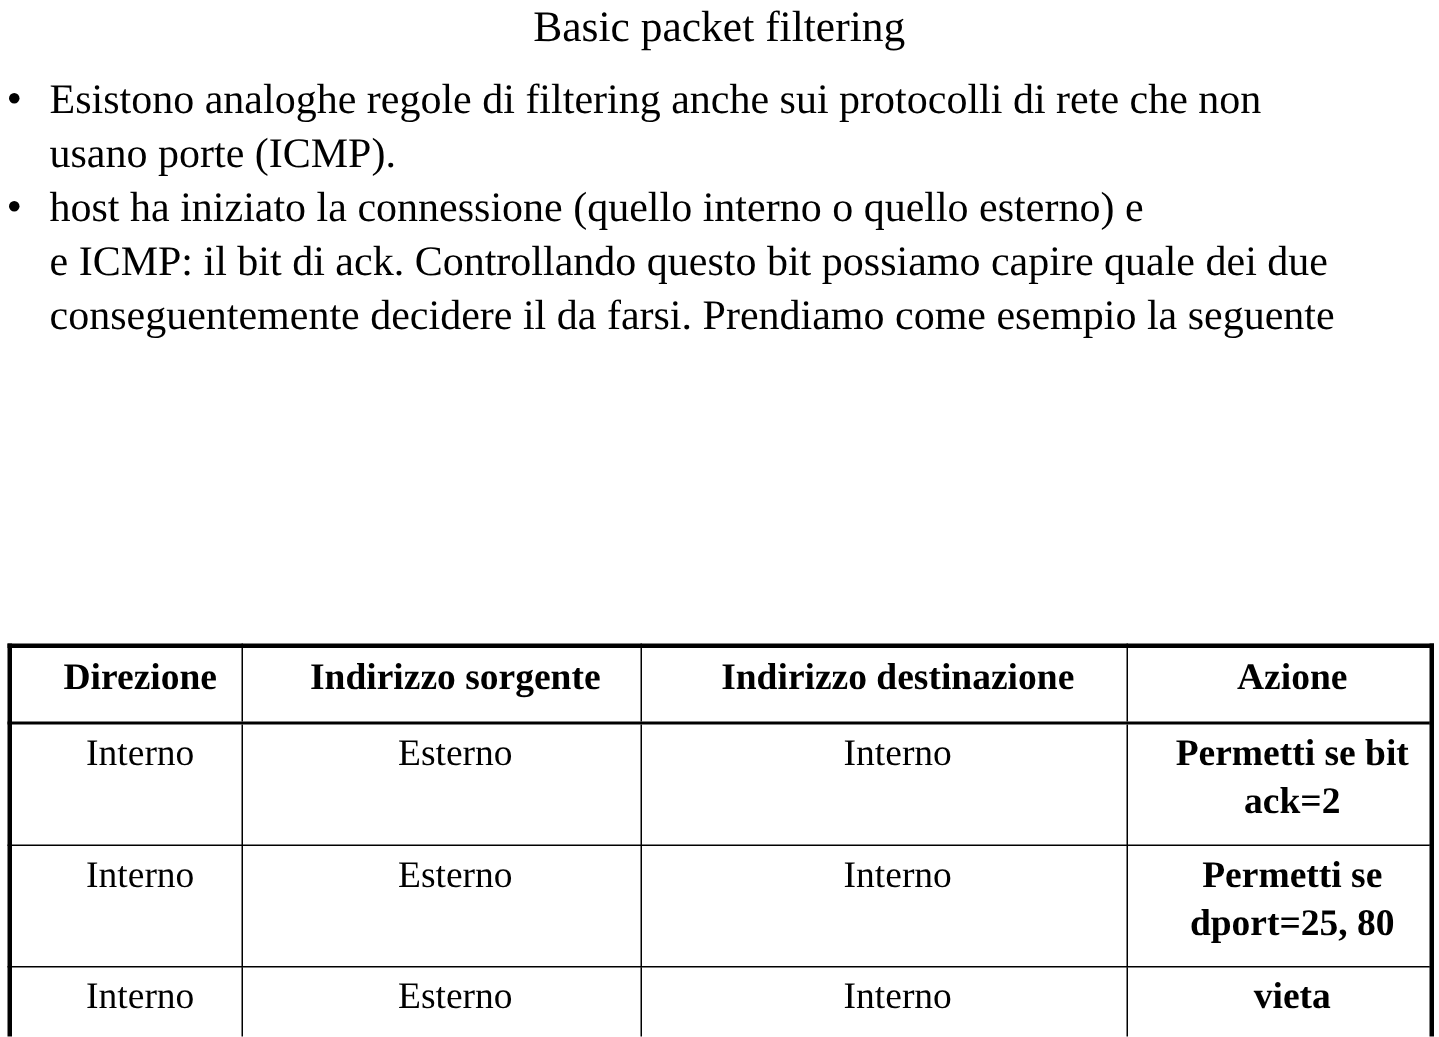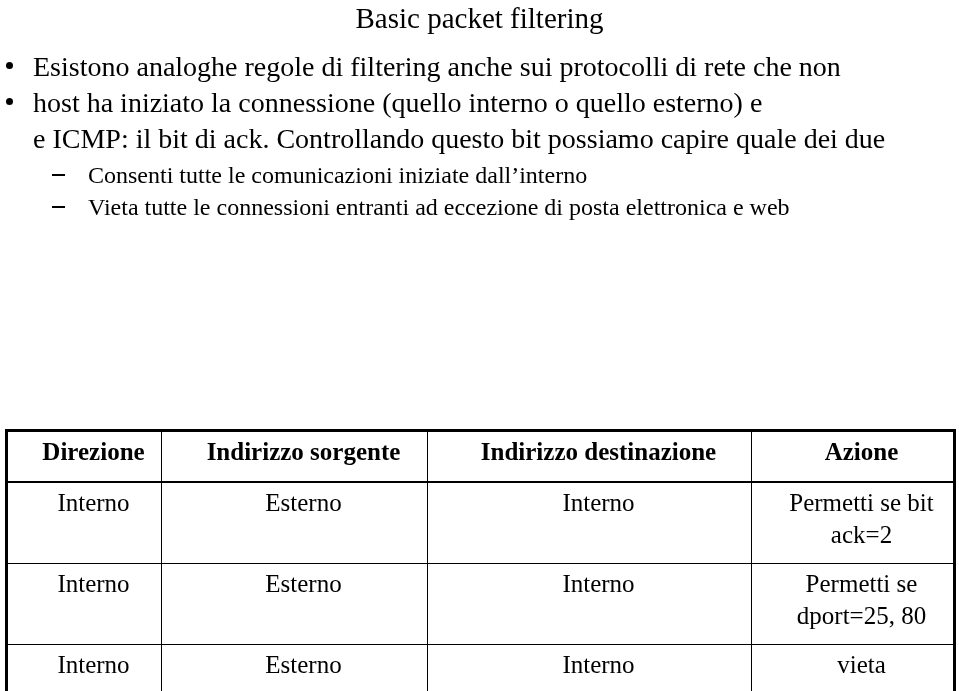--- a/index.html
+++ b/index.html
@@ -120,52 +120,44 @@
     font-weight: 700;
     height: 41px;
     border-bottom-width: 2px;
   }
   .rules-table tbody tr.tall td {
     height: 72px;
   }
   .rules-table tbody tr.short td {
     height: 46px;
   }
-  .cell-line { display: block; white-space: nowrap; }
+  .cell-line { display: block; white-space: nowrap; font-weight: bold; }
 </style>
 </head>
 <body>
 
 <div class="slide">
 
   <div class="slide-title">Basic packet filtering</div>
 
   <div class="body-list">
 
     <div class="bullet-item">
       <span class="dot"></span>
       <span class="bullet-line">Esistono analoghe regole di filtering anche sui protocolli di rete che non</span>
+      <span class="bullet-line">usano porte (ICMP).</span>
     </div>
 
     <div class="bullet-item">
       <span class="dot"></span>
       <span class="bullet-line">host ha iniziato la connessione (quello interno o quello esterno) e</span>
       <span class="bullet-line">e ICMP: il bit di ack. Controllando questo bit possiamo capire quale dei due</span>
+      <span class="bullet-line">conseguentemente decidere il da farsi. Prendiamo come esempio la seguente</span>
     </div>
 
-    <div class="sub-list">
-      <div class="sub-item">
-        <span class="dash"></span>
-        <span>Consenti tutte le comunicazioni iniziate dall’interno</span>
-      </div>
-      <div class="sub-item">
-        <span class="dash"></span>
-        <span>Vieta tutte le connessioni entranti ad eccezione di posta elettronica e web</span>
-      </div>
-    </div>
 
   </div>
 
   <table class="rules-table">
     <colgroup>
       <col class="c1">
         <col class="c2">
         <col class="c3">
         <col class="c4">
     </colgroup>

